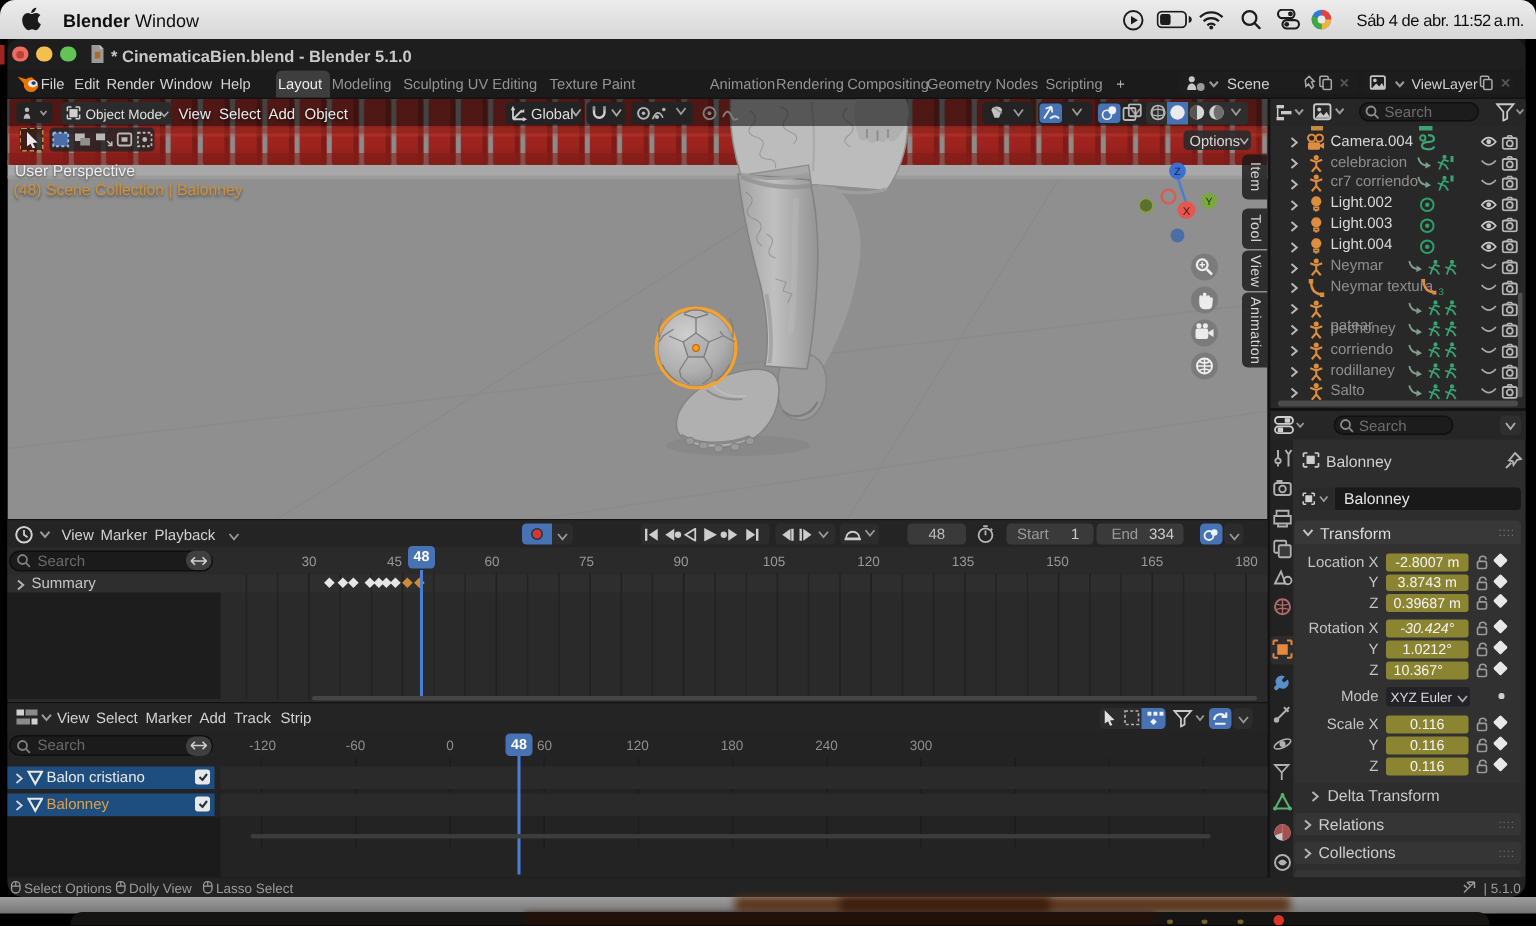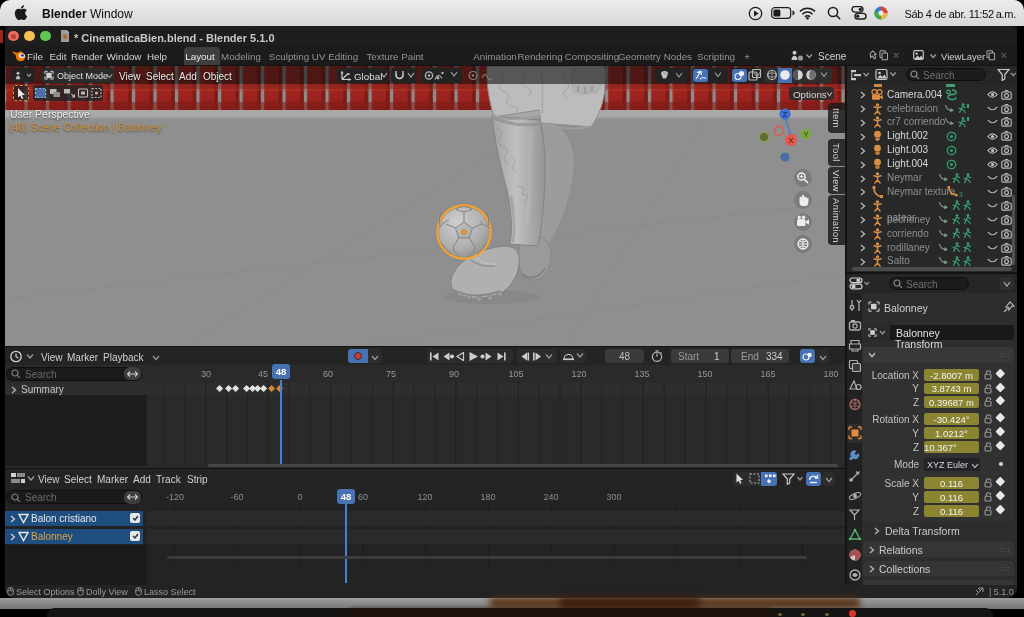--- a/index.html
+++ b/index.html
@@ -789,21 +789,21 @@
 <path d="M0.8 0.8h2M0.8 0.8v2M8.2 0.8h-2M8.2 0.8v2M0.8 8.2h2M0.8 8.2v-2M8.2 8.2h-2M8.2 8.2v-2" stroke="#cfcfcf" stroke-width="1" fill="none"></path>
 <path d="M12 3l2.5 3 2.5-3" stroke="#999" stroke-width="1.2" fill="none"></path>
     </svg>
 <div class="ab" style="left:890px;top:325px;width:124px;height:15px;background:#191919;border-radius:0 3px 3px 0;"></div>
 <div class="tx" style="left:896px;top:327px;font-size:10.5px;color:#e2e2e2;">Balonney</div>
 <div class="ab" style="left:863px;top:347px;width:151px;height:16px;background:#383838;border-radius:3px 3px 0 0;"></div>
 <div class="ab" style="left:863px;top:363px;width:151px;height:159px;background:#313131;border-radius:0 0 3px 3px;"></div>
 <svg class="ab" style="left:868px;top:352px" width="8" height="6" viewBox="0 0 8 6">
       <path d="M1 1.2l3 3.5 3-3.5" stroke="#c9c9c9" stroke-width="1.3" fill="none"></path>
     </svg>
-<div class="tx" style="left:880px;top:338px;font-size:10.5px;color:#dcdcdc;margin-left:15px;">Transform</div>
+<div class="tx" style="left:880px;top:350px;font-size:10.5px;color:#dcdcdc;">Transform</div>
 <div class="tx" style="left:999px;top:350px;font-size:8px;color:#777;letter-spacing:0.5px;">::::</div>
 <div class="tx" style="left:846px;top:369.5px;width:73px;text-align:right;font-size:10px;color:#c3c3c3;">Location X</div>
 <div class="ab" style="left:924px;top:369px;width:55px;height:11.5px;background:#8b8531;border-radius:2px;"></div>
 <div class="tx" style="left:924px;top:369.8px;width:55px;text-align:center;font-size:9.5px;color:#f4f4f4;">-2.8007 m</div>
 <svg class="ab" style="left:984px;top:370px" width="9" height="10" viewBox="0 0 9 10">
 <rect x="1" y="4.2" width="6" height="4.8" rx="1" fill="none" stroke="#9a9a9a" stroke-width="1.1"></rect>
 <path d="M2.3 4 V3 a2.2 2.2 0 0 1 4.4 0" fill="none" stroke="#9a9a9a" stroke-width="1.1"></path>
     </svg>
 <div class="ab" style="left:997px;top:370.2px;width:6.6px;height:6.6px;background:#e8e8e8;transform:rotate(45deg);border-radius:1px;"></div>
 <div class="tx" style="left:846px;top:383.0px;width:73px;text-align:right;font-size:10px;color:#c3c3c3;">Y</div>
@@ -817,37 +817,37 @@
 <div class="tx" style="left:846px;top:396.5px;width:73px;text-align:right;font-size:10px;color:#c3c3c3;">Z</div>
 <div class="ab" style="left:924px;top:396px;width:55px;height:11.5px;background:#8b8531;border-radius:2px;"></div>
 <div class="tx" style="left:924px;top:396.8px;width:55px;text-align:center;font-size:9.5px;color:#f4f4f4;">0.39687 m</div>
 <svg class="ab" style="left:984px;top:397px" width="9" height="10" viewBox="0 0 9 10">
 <rect x="1" y="4.2" width="6" height="4.8" rx="1" fill="none" stroke="#9a9a9a" stroke-width="1.1"></rect>
 <path d="M2.3 4 V3 a2.2 2.2 0 0 1 4.4 0" fill="none" stroke="#9a9a9a" stroke-width="1.1"></path>
     </svg>
 <div class="ab" style="left:997px;top:397.2px;width:6.6px;height:6.6px;background:#e8e8e8;transform:rotate(45deg);border-radius:1px;"></div>
 <div class="tx" style="left:846px;top:413.5px;width:73px;text-align:right;font-size:10px;color:#c3c3c3;">Rotation X</div>
 <div class="ab" style="left:924px;top:413px;width:55px;height:11.5px;background:#8b8531;border-radius:2px;"></div>
-<div class="tx" style="left:924px;top:413.8px;width:55px;text-align:center;font-size:9.5px;color:#f4f4f4;">-30.424°</div>
+<div class="tx" style="left:924px;top:413.8px;width:55px;text-align:center;font-size:9.5px;color:#f4f4f4;font-style:italic;">-30.424°</div>
 <svg class="ab" style="left:984px;top:414px" width="9" height="10" viewBox="0 0 9 10">
 <rect x="1" y="4.2" width="6" height="4.8" rx="1" fill="none" stroke="#9a9a9a" stroke-width="1.1"></rect>
 <path d="M2.3 4 V3 a2.2 2.2 0 0 1 4.4 0" fill="none" stroke="#9a9a9a" stroke-width="1.1"></path>
     </svg>
 <div class="ab" style="left:997px;top:414.2px;width:6.6px;height:6.6px;background:#e8e8e8;transform:rotate(45deg);border-radius:1px;"></div>
 <div class="tx" style="left:846px;top:427.5px;width:73px;text-align:right;font-size:10px;color:#c3c3c3;">Y</div>
 <div class="ab" style="left:924px;top:427px;width:55px;height:11.5px;background:#8b8531;border-radius:2px;"></div>
 <div class="tx" style="left:924px;top:427.8px;width:55px;text-align:center;font-size:9.5px;color:#f4f4f4;">1.0212°</div>
 <svg class="ab" style="left:984px;top:428px" width="9" height="10" viewBox="0 0 9 10">
 <rect x="1" y="4.2" width="6" height="4.8" rx="1" fill="none" stroke="#9a9a9a" stroke-width="1.1"></rect>
 <path d="M2.3 4 V3 a2.2 2.2 0 0 1 4.4 0" fill="none" stroke="#9a9a9a" stroke-width="1.1"></path>
     </svg>
 <div class="ab" style="left:997px;top:428.2px;width:6.6px;height:6.6px;background:#e8e8e8;transform:rotate(45deg);border-radius:1px;"></div>
 <div class="tx" style="left:846px;top:441.5px;width:73px;text-align:right;font-size:10px;color:#c3c3c3;">Z</div>
 <div class="ab" style="left:924px;top:441px;width:55px;height:11.5px;background:#8b8531;border-radius:2px;"></div>
-<div class="tx" style="left:924px;top:441.8px;width:43px;font-size:9.5px;color:#f4f4f4;">10.367°</div>
+<div class="tx" style="left:924px;top:441.8px;width:43px;text-align:center;font-size:9.5px;color:#f4f4f4;">10.367°</div>
 <svg class="ab" style="left:984px;top:442px" width="9" height="10" viewBox="0 0 9 10">
 <rect x="1" y="4.2" width="6" height="4.8" rx="1" fill="none" stroke="#9a9a9a" stroke-width="1.1"></rect>
 <path d="M2.3 4 V3 a2.2 2.2 0 0 1 4.4 0" fill="none" stroke="#9a9a9a" stroke-width="1.1"></path>
     </svg>
 <div class="ab" style="left:997px;top:442.2px;width:6.6px;height:6.6px;background:#e8e8e8;transform:rotate(45deg);border-radius:1px;"></div>
 <div class="tx" style="left:846px;top:477.5px;width:73px;text-align:right;font-size:10px;color:#c3c3c3;">Scale X</div>
 <div class="ab" style="left:924px;top:477px;width:55px;height:11.5px;background:#8b8531;border-radius:2px;"></div>
 <div class="tx" style="left:924px;top:477.8px;width:55px;text-align:center;font-size:9.5px;color:#f4f4f4;">0.116</div>
 <svg class="ab" style="left:984px;top:478px" width="9" height="10" viewBox="0 0 9 10">
 <rect x="1" y="4.2" width="6" height="4.8" rx="1" fill="none" stroke="#9a9a9a" stroke-width="1.1"></rect>

